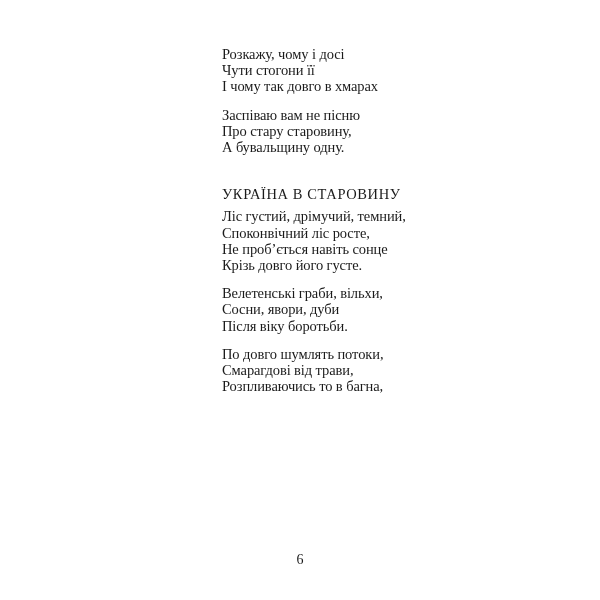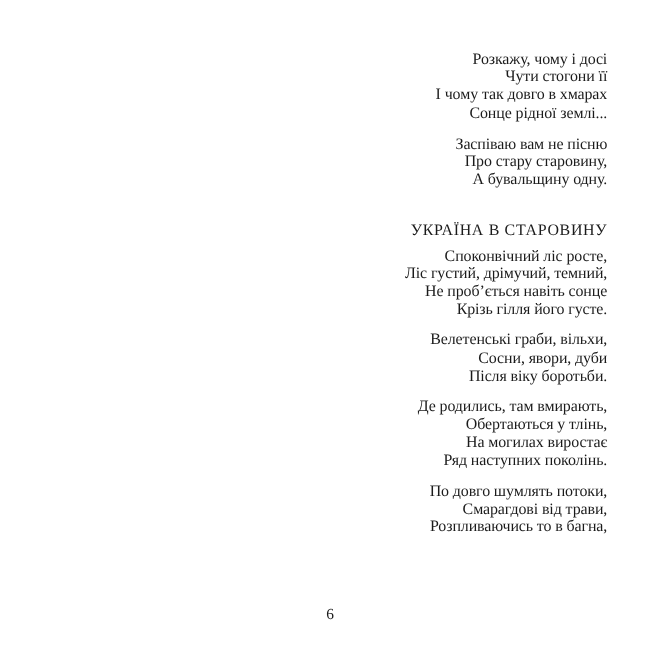--- a/index.html
+++ b/index.html
@@ -16,21 +16,20 @@
     background: #ffffff;
     font-family: "Liberation Serif", "DejaVu Serif", serif;
     color: #1b1b1b;
     overflow: hidden;
   }
   .text-block {
     position: absolute;
     left: 222px;
     top: 46px;
     width: 330px;
-    text-align: right;
   }
   .stanza {
     margin: 0 0 12px 0;
     font-size: 14.5px;
     line-height: 16.2px;
     letter-spacing: -0.1px;
   }
   .stanza .line {
     display: block;
     white-space: nowrap;
@@ -57,50 +56,43 @@
 </head>
 <body>
 
 <div class="page">
   <div class="text-block">
 
     <p class="stanza">
       <span class="line">Розкажу, чому і досі</span>
       <span class="line">Чути стогони її</span>
       <span class="line">І чому так довго в хмарах</span>
-      <span class="line">Сонце рідної землі...</span>
     </p>
 
     <p class="stanza">
       <span class="line">Заспіваю вам не пісню</span>
       <span class="line">Про стару старовину,</span>
       <span class="line">А бувальщину одну.</span>
     </p>
 
     <h2 class="section-heading">УКРАЇНА В СТАРОВИНУ</h2>
 
     <p class="stanza">
+      <span class="line">Ліс густий, дрімучий, темний,</span>
       <span class="line">Споконвічний ліс росте,</span>
-      <span class="line">Ліс густий, дрімучий, темний,</span>
       <span class="line">Не проб’ється навіть сонце</span>
-      <span class="line">Крізь гілля його густе.</span>
+      <span class="line">Крізь довго його густе.</span>
     </p>
 
     <p class="stanza">
       <span class="line">Велетенські граби, вільхи,</span>
       <span class="line">Сосни, явори, дуби</span>
       <span class="line">Після віку боротьби.</span>
     </p>
 
-    <p class="stanza">
-      <span class="line">Де родились, там вмирають,</span>
-      <span class="line">Обертаються у тлінь,</span>
-      <span class="line">На могилах виростає</span>
-      <span class="line">Ряд наступних поколінь.</span>
-    </p>
 
     <p class="stanza">
       <span class="line">По довго шумлять потоки,</span>
       <span class="line">Смарагдові від трави,</span>
       <span class="line">Розпливаючись то в багна,</span>
     </p>
 
   </div>
 
   <div class="folio">6</div>

